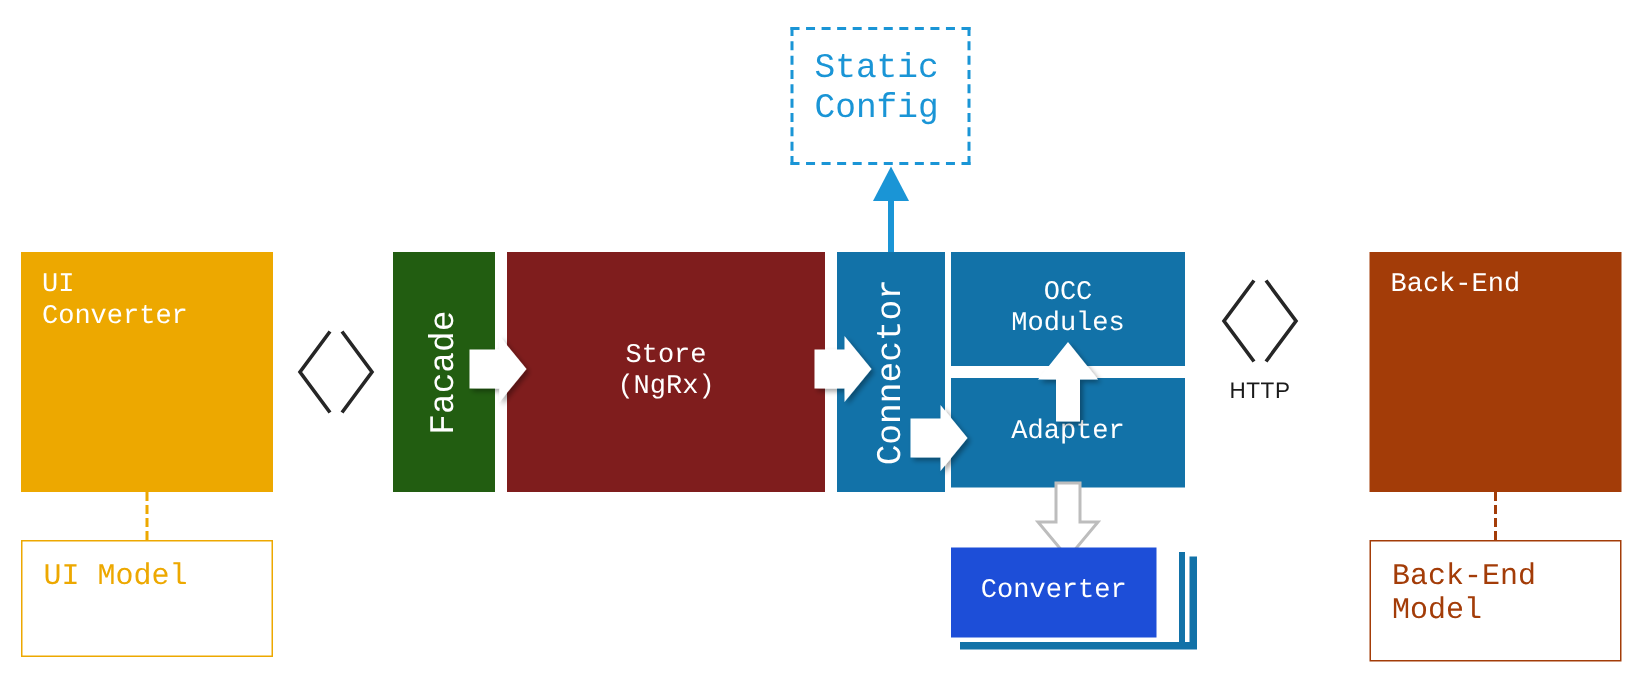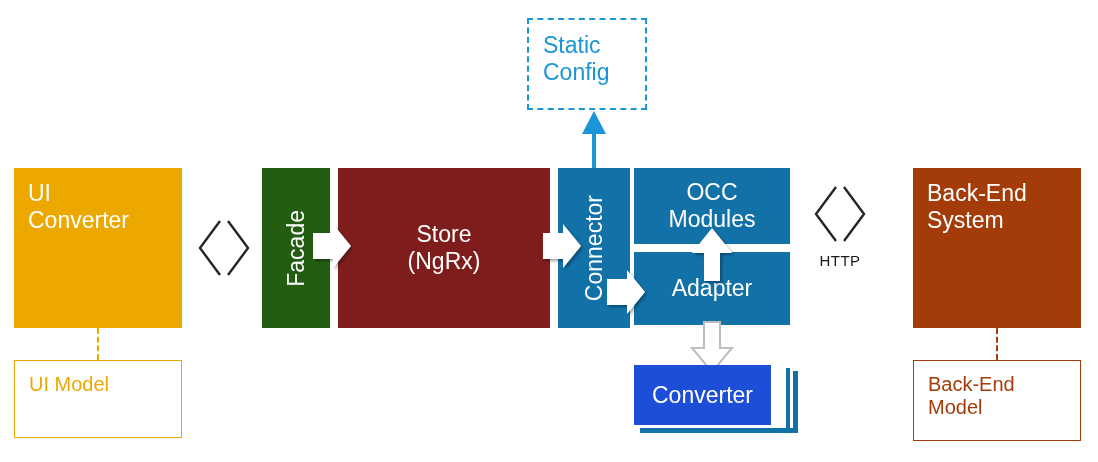--- a/index.html
+++ b/index.html
@@ -11,24 +11,25 @@
     position: relative;
     width: 1098px;
     height: 462px;
     background: #ffffff;
     font-family: "Liberation Sans", sans-serif;
     overflow: hidden;
   }
   .box {
     position: absolute;
     box-sizing: border-box;
+    font-family: Liberation Mono, monospace;
   }
   .filled {
     color: #ffffff;
-    font-size: 23px;
+    font-size: 18px;
     line-height: 1.17;
     font-weight: 400;
   }
   .pad {
     padding: 12px 14px 0 14px;
   }
   .center {
     display: flex;
     align-items: center;
     justify-content: center;
@@ -214,21 +215,20 @@
   <div class="bracket" id="bracket-right">
     <svg width="56" height="62" viewBox="0 0 56 62">
       <polyline points="24,4 4,31 24,58" fill="none" stroke="#262626" stroke-width="2.4"></polyline>
       <polyline points="32,4 52,31 32,58" fill="none" stroke="#262626" stroke-width="2.4"></polyline>
     </svg>
   </div>
   <div id="http-label">HTTP</div>
 
   <div class="box filled pad" id="backend-system">
     <div>Back-End</div>
-    <div>System</div>
   </div>
 
   <div class="box" id="backend-dash"></div>
 
   <div class="box pad" id="backend-model">
     <div>Back-End</div>
     <div>Model</div>
   </div>
 
   <svg class="svg-layer">

